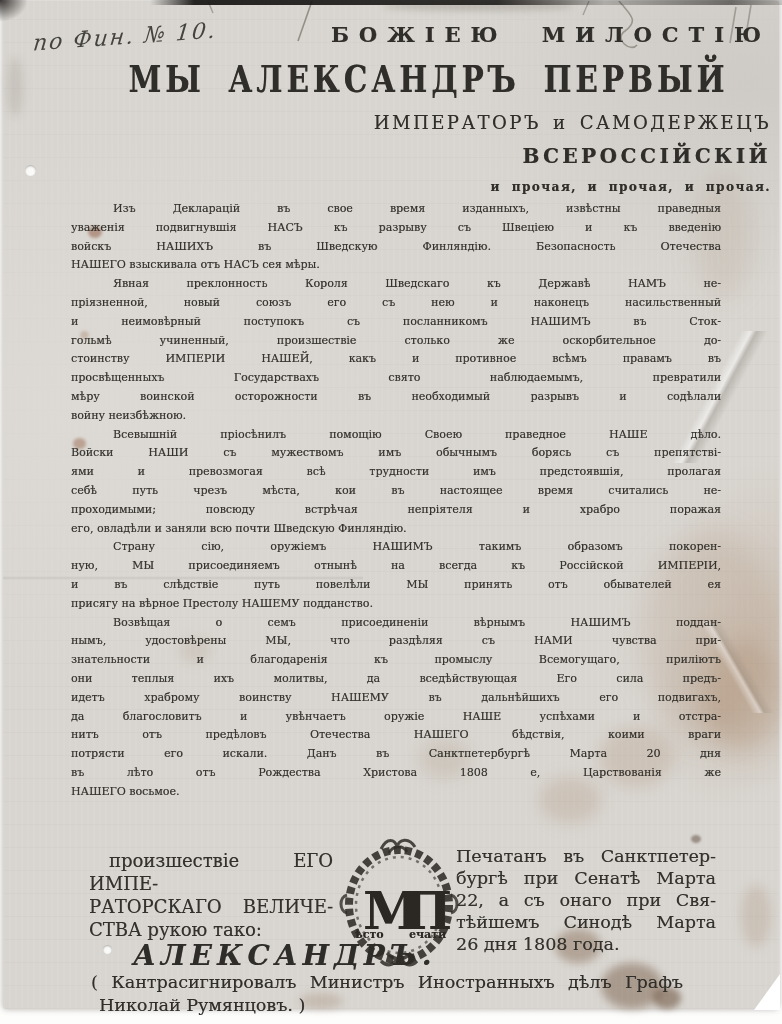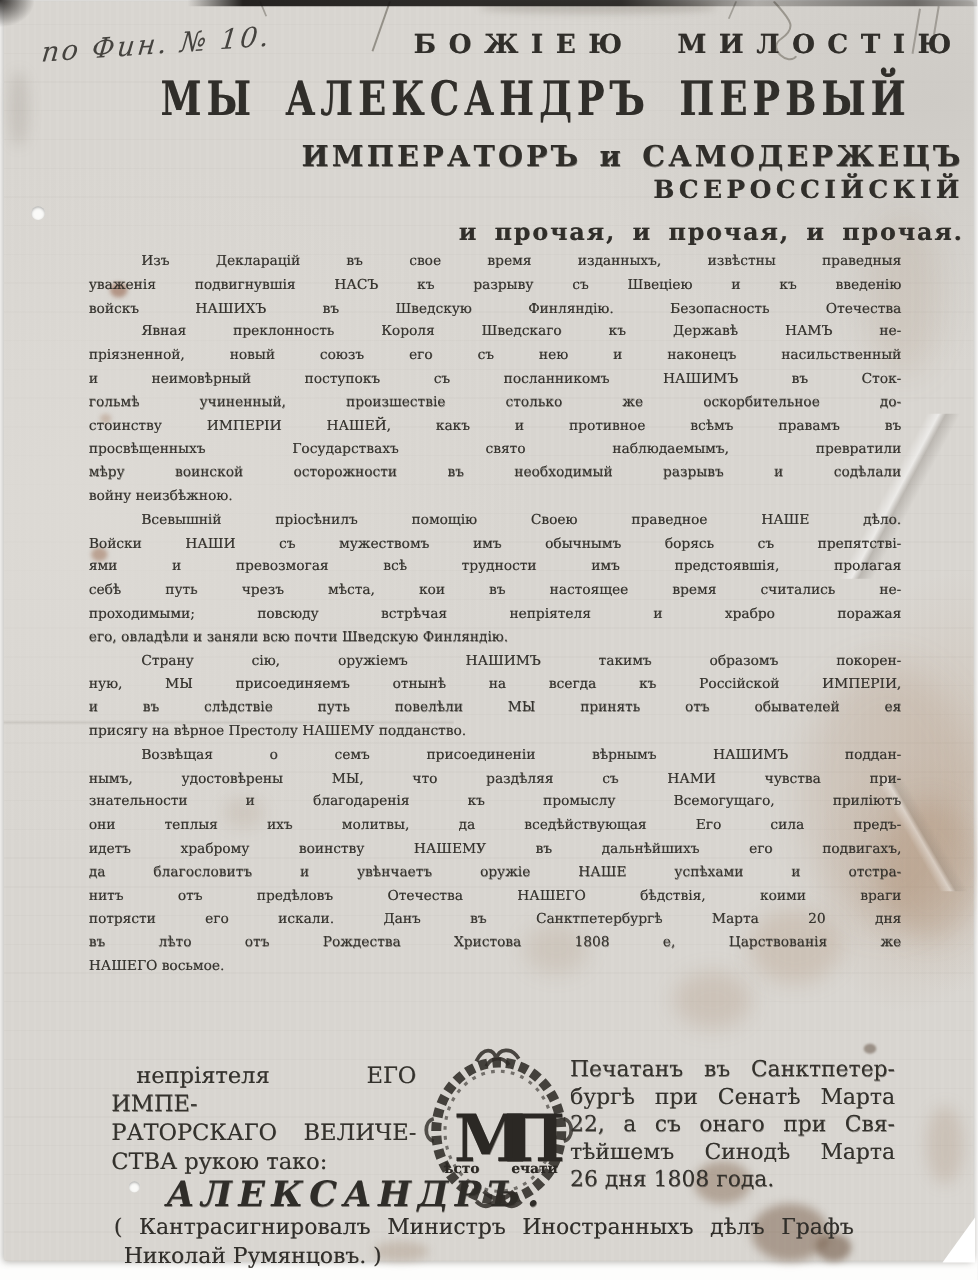--- a/index.html
+++ b/index.html
@@ -35,23 +35,23 @@
     position:absolute;left:30px;top:22px;width:210px;
     font-size:22px;font-style:italic;color:#45433f;
     transform:rotate(-4deg) skewX(-10deg);letter-spacing:2px;
   }
   
   .head{position:absolute;left:46px;right:8px;top:21px;text-align:right;color:#302e2a;
     text-shadow:.3px .3px .5px rgba(45,42,36,.5);}
   .grace{font-size:21px;font-weight:bold;letter-spacing:10px;word-spacing:17px;}
   .title{margin:11px 0 0;font-size:38px;font-weight:bold;letter-spacing:5px;word-spacing:12px;
     line-height:1.1;transform:scaleX(.78);transform-origin:50% 50%;white-space:nowrap;}
-  .sub1{margin-top:12px;font-size:23px;font-weight:bold;letter-spacing:2.5px;word-spacing:4px;}
-  .sub2{font-size:20px;font-weight:bold;letter-spacing:3.5px;}
-  .etc{margin-top:12px;font-size:19px;font-weight:bold;letter-spacing:1.5px;word-spacing:5px;}
+  .sub1{margin-top:12px;font-size:18px;font-weight:normal;letter-spacing:2.5px;word-spacing:4px;}
+  .sub2{margin-top:11px;font-size:20px;font-weight:bold;letter-spacing:3.5px;}
+  .etc{margin-top:12px;font-size:12px;font-weight:bold;letter-spacing:1.5px;word-spacing:5px;}
   
   .bodytext{position:absolute;left:68px;top:199px;width:650px;
     font-size:11px;line-height:18.8px;color:#35332e;
     text-shadow:.3px .3px .4px rgba(48,44,38,.5);}
   .para{margin:0;}
   .tline{text-align:justify;text-align-last:justify;}
   .tline-last{text-align-last:left;}
   .para .tline:first-child{text-indent:42px;}
   
   .colophon{position:absolute;left:62px;top:842px;width:700px;color:#33312c;
@@ -118,20 +118,21 @@
       <div class="sub1">ИМПЕРАТОРЪ и САМОДЕРЖЕЦЪ</div>
       <div class="sub2">ВСЕРОССІЙСКІЙ</div>
       <div class="etc">и прочая, и прочая, и прочая.</div>
     </header>
 
     <main class="bodytext">
       <div class="para">
           <div class="tline">Изъ Декларацій въ свое время изданныхъ, извѣстны праведныя</div>
           <div class="tline">уваженія подвигнувшія НАСЪ къ разрыву съ Швеціею и къ введенію</div>
           <div class="tline">войскъ НАШИХЪ въ Шведскую Финляндію. Безопасность Отечества</div>
+          <div class="tline tline-last">НАШЕГО  взыскивала отъ НАСЪ сея мѣры.</div>
         </div>
       <div class="para">
           <div class="tline">Явная преклонность Короля Шведскаго къ Державѣ НАМЪ не-</div>
           <div class="tline">пріязненной, новый союзъ его съ нею и наконецъ насильственный</div>
           <div class="tline">и неимовѣрный поступокъ съ посланникомъ НАШИМЪ въ Сток-</div>
           <div class="tline">гольмѣ учиненный, произшествіе столько же оскорбительное до-</div>
           <div class="tline">стоинству ИМПЕРІИ НАШЕЙ, какъ и противное всѣмъ правамъ въ</div>
           <div class="tline">просвѣщенныхъ Государствахъ свято наблюдаемымъ, превратили</div>
           <div class="tline">мѣру воинской осторожности въ необходимый разрывъ и содѣлали</div>
           <div class="tline tline-last">войну неизбѣжною.</div>
@@ -159,21 +160,21 @@
           <div class="tline">да благословитъ и увѣнчаетъ оружіе НАШЕ успѣхами и отстра-</div>
           <div class="tline">нитъ отъ предѣловъ Отечества НАШЕГО бѣдствія, коими враги</div>
           <div class="tline">потрясти его искали. Данъ въ Санктпетербургѣ Марта 20 дня</div>
           <div class="tline">въ лѣто отъ Рождества Христова 1808 е, Царствованія же</div>
           <div class="tline tline-last">НАШЕГО восьмое.</div>
         </div>
     </main>
 
     <section class="colophon">
       <div class="attest">
-          <div class="tline">непріятеля ЕГО ИМПЕ-</div>
+          <div class="tline">произшествіе ЕГО ИМПЕ-</div>
           <div class="tline">РАТОРСКАГО  ВЕЛИЧЕ-</div>
           <div class="tline tline-last">СТВА рукою тако:</div>
         </div>
 
       <div class="sig">АЛЕКСАНДРЪ.</div>
 
       <div class="sealwrap">
         <svg width="124" height="134" viewBox="0 0 124 134">
           <ellipse cx="62" cy="68" rx="50" ry="55" fill="none" stroke="#2f2c27" stroke-width="8" stroke-dasharray="7 4" opacity=".88"></ellipse>
           <ellipse cx="62" cy="68" rx="43" ry="48" fill="none" stroke="#2f2c27" stroke-width="2.5" stroke-dasharray="3 5" opacity=".6"></ellipse>

